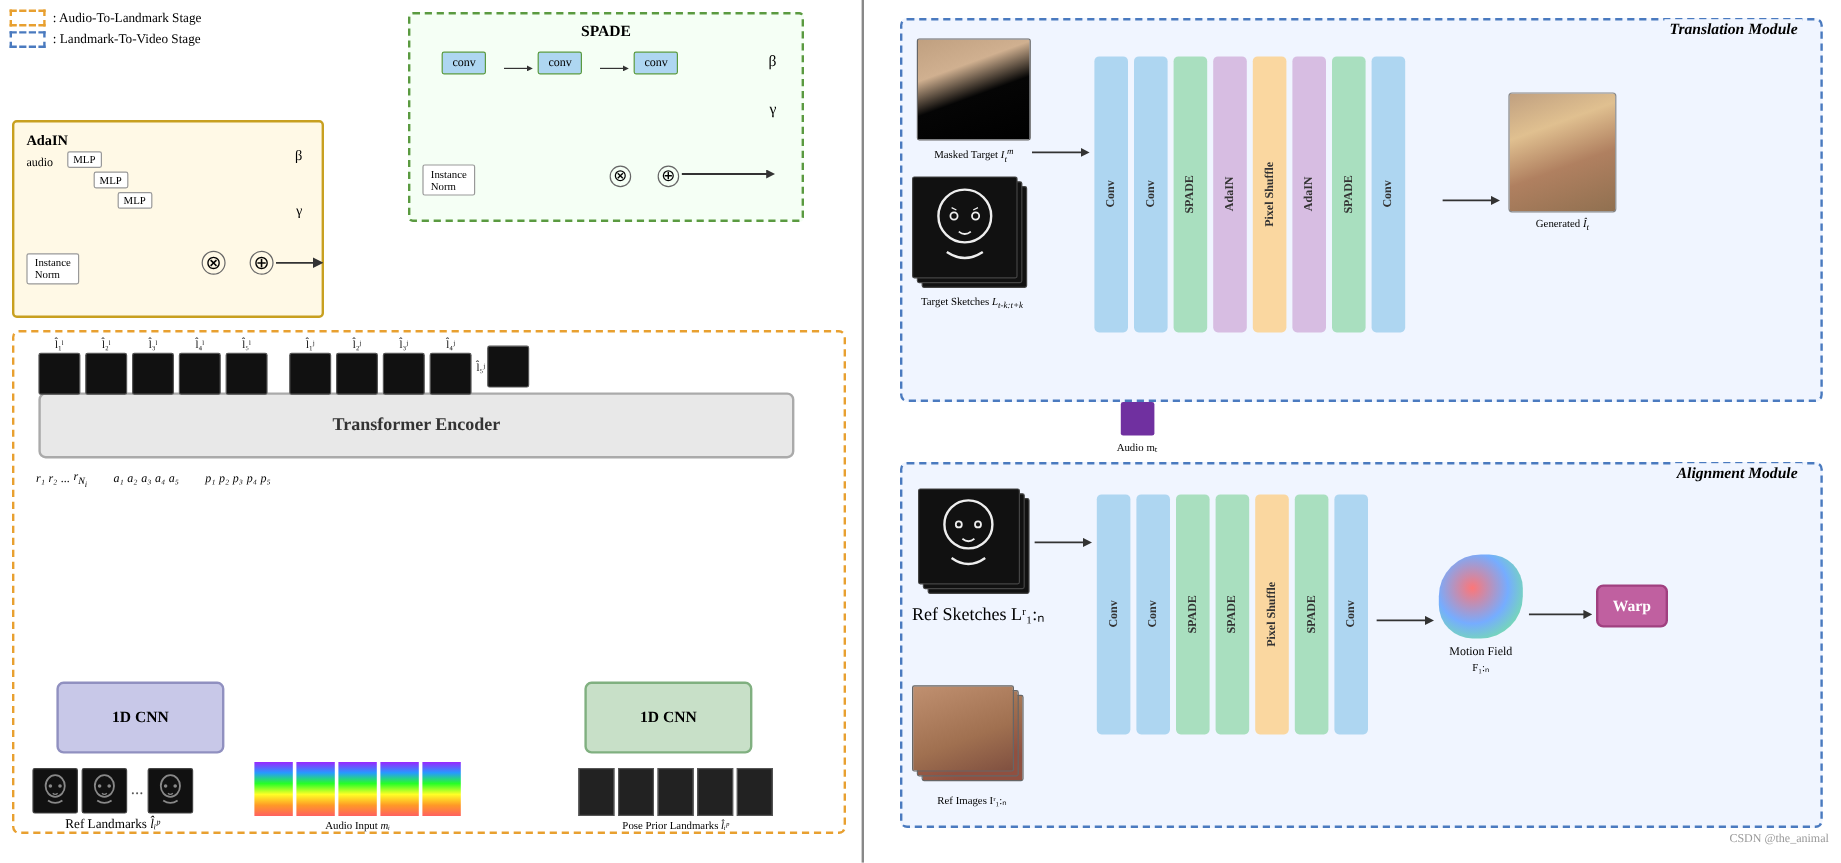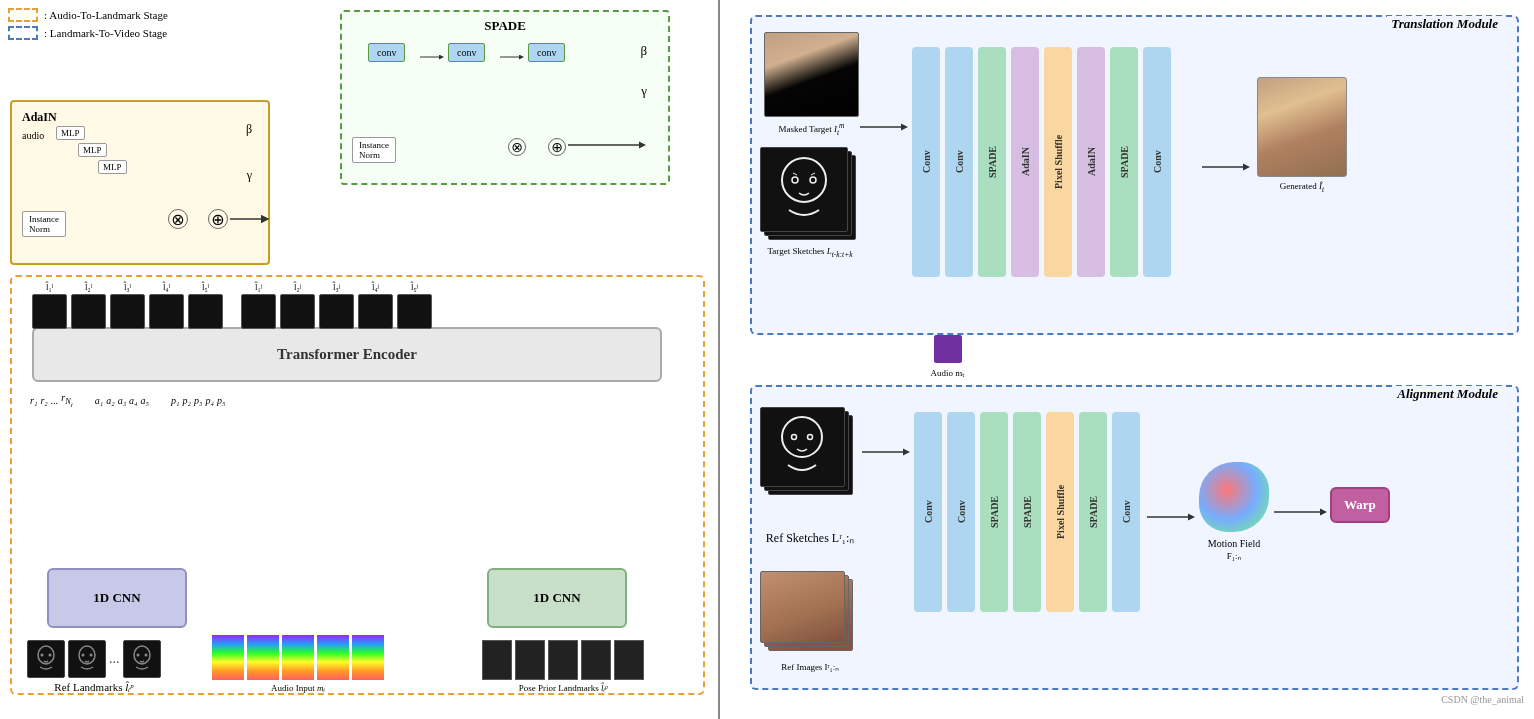--- a/index.html
+++ b/index.html
@@ -438,21 +438,21 @@
           <div class="sketch-box" style="width:35px;height:35px;background:#111;"></div>
         </div>
         <div style="display:flex; flex-direction:column; align-items:center; gap:2px;">
           <span style="font-size:9px;">l̂₃ʲ</span>
           <div class="sketch-box" style="width:35px;height:35px;background:#111;"></div>
         </div>
         <div style="display:flex; flex-direction:column; align-items:center; gap:2px;">
           <span style="font-size:9px;">l̂₄ʲ</span>
           <div class="sketch-box" style="width:35px;height:35px;background:#111;"></div>
         </div>
-        <div style="display:flex; flex-direction:column; align-items:center; gap:2px;">
+        <div style="display:flex; align-items:center; gap:2px;">
           <span style="font-size:9px;">l̂₅ʲ</span>
           <div class="sketch-box" style="width:35px;height:35px;background:#111;"></div>
         </div>
       </div>
 
       <div style="position:absolute; top:115px; left:18px; display:flex; gap:5px;">
         <div style="display:flex; gap:3px; align-items:center;">
           <div style="display:flex; flex-direction:column; align-items:center;">
               <span style="font-size:10px; font-style:italic;">r₁</span>
             </div>
@@ -670,21 +670,21 @@
           <div style="position:absolute; top:0; left:0; width:85px; height:80px; background:#111; border:1px solid #444; border-radius:2px; display:flex; align-items:center; justify-content:center;">
             <svg width="65" height="65" viewBox="0 0 65 65">
               <ellipse cx="32" cy="22" rx="20" ry="20" fill="none" stroke="#eee" stroke-width="2"></ellipse>
               <path d="M18,50 Q32,60 46,50" fill="none" stroke="#eee" stroke-width="2"></path>
               <circle cx="24" cy="22" r="2.5" fill="none" stroke="#eee" stroke-width="1.5"></circle>
               <circle cx="40" cy="22" r="2.5" fill="none" stroke="#eee" stroke-width="1.5"></circle>
               <path d="M27,34 Q32,38 37,34" fill="none" stroke="#eee" stroke-width="1.5"></path>
             </svg>
           </div>
         </div>
-        <div style="font-size:12px; margin-top:28px;">Ref Sketches Lʳ₁:ₙ</div>
+        <div style="font-size:15px; ">Ref Sketches Lʳ₁:ₙ</div>
       </div>
 
       <svg style="position:absolute; top:55px; left:110px; width:50px; height:20px;">
         <defs>
             <marker id="arral1" markerWidth="5" markerHeight="5" refX="3" refY="2.5" orient="auto">
               <path d="M0,0 L5,2.5 L0,5 Z" fill="#333"></path>
             </marker>
           </defs>
         <line x1="0" y1="10" x2="45" y2="10" stroke="#333" stroke-width="1.5" marker-end="url(#arral1)"></line>
       </svg>

